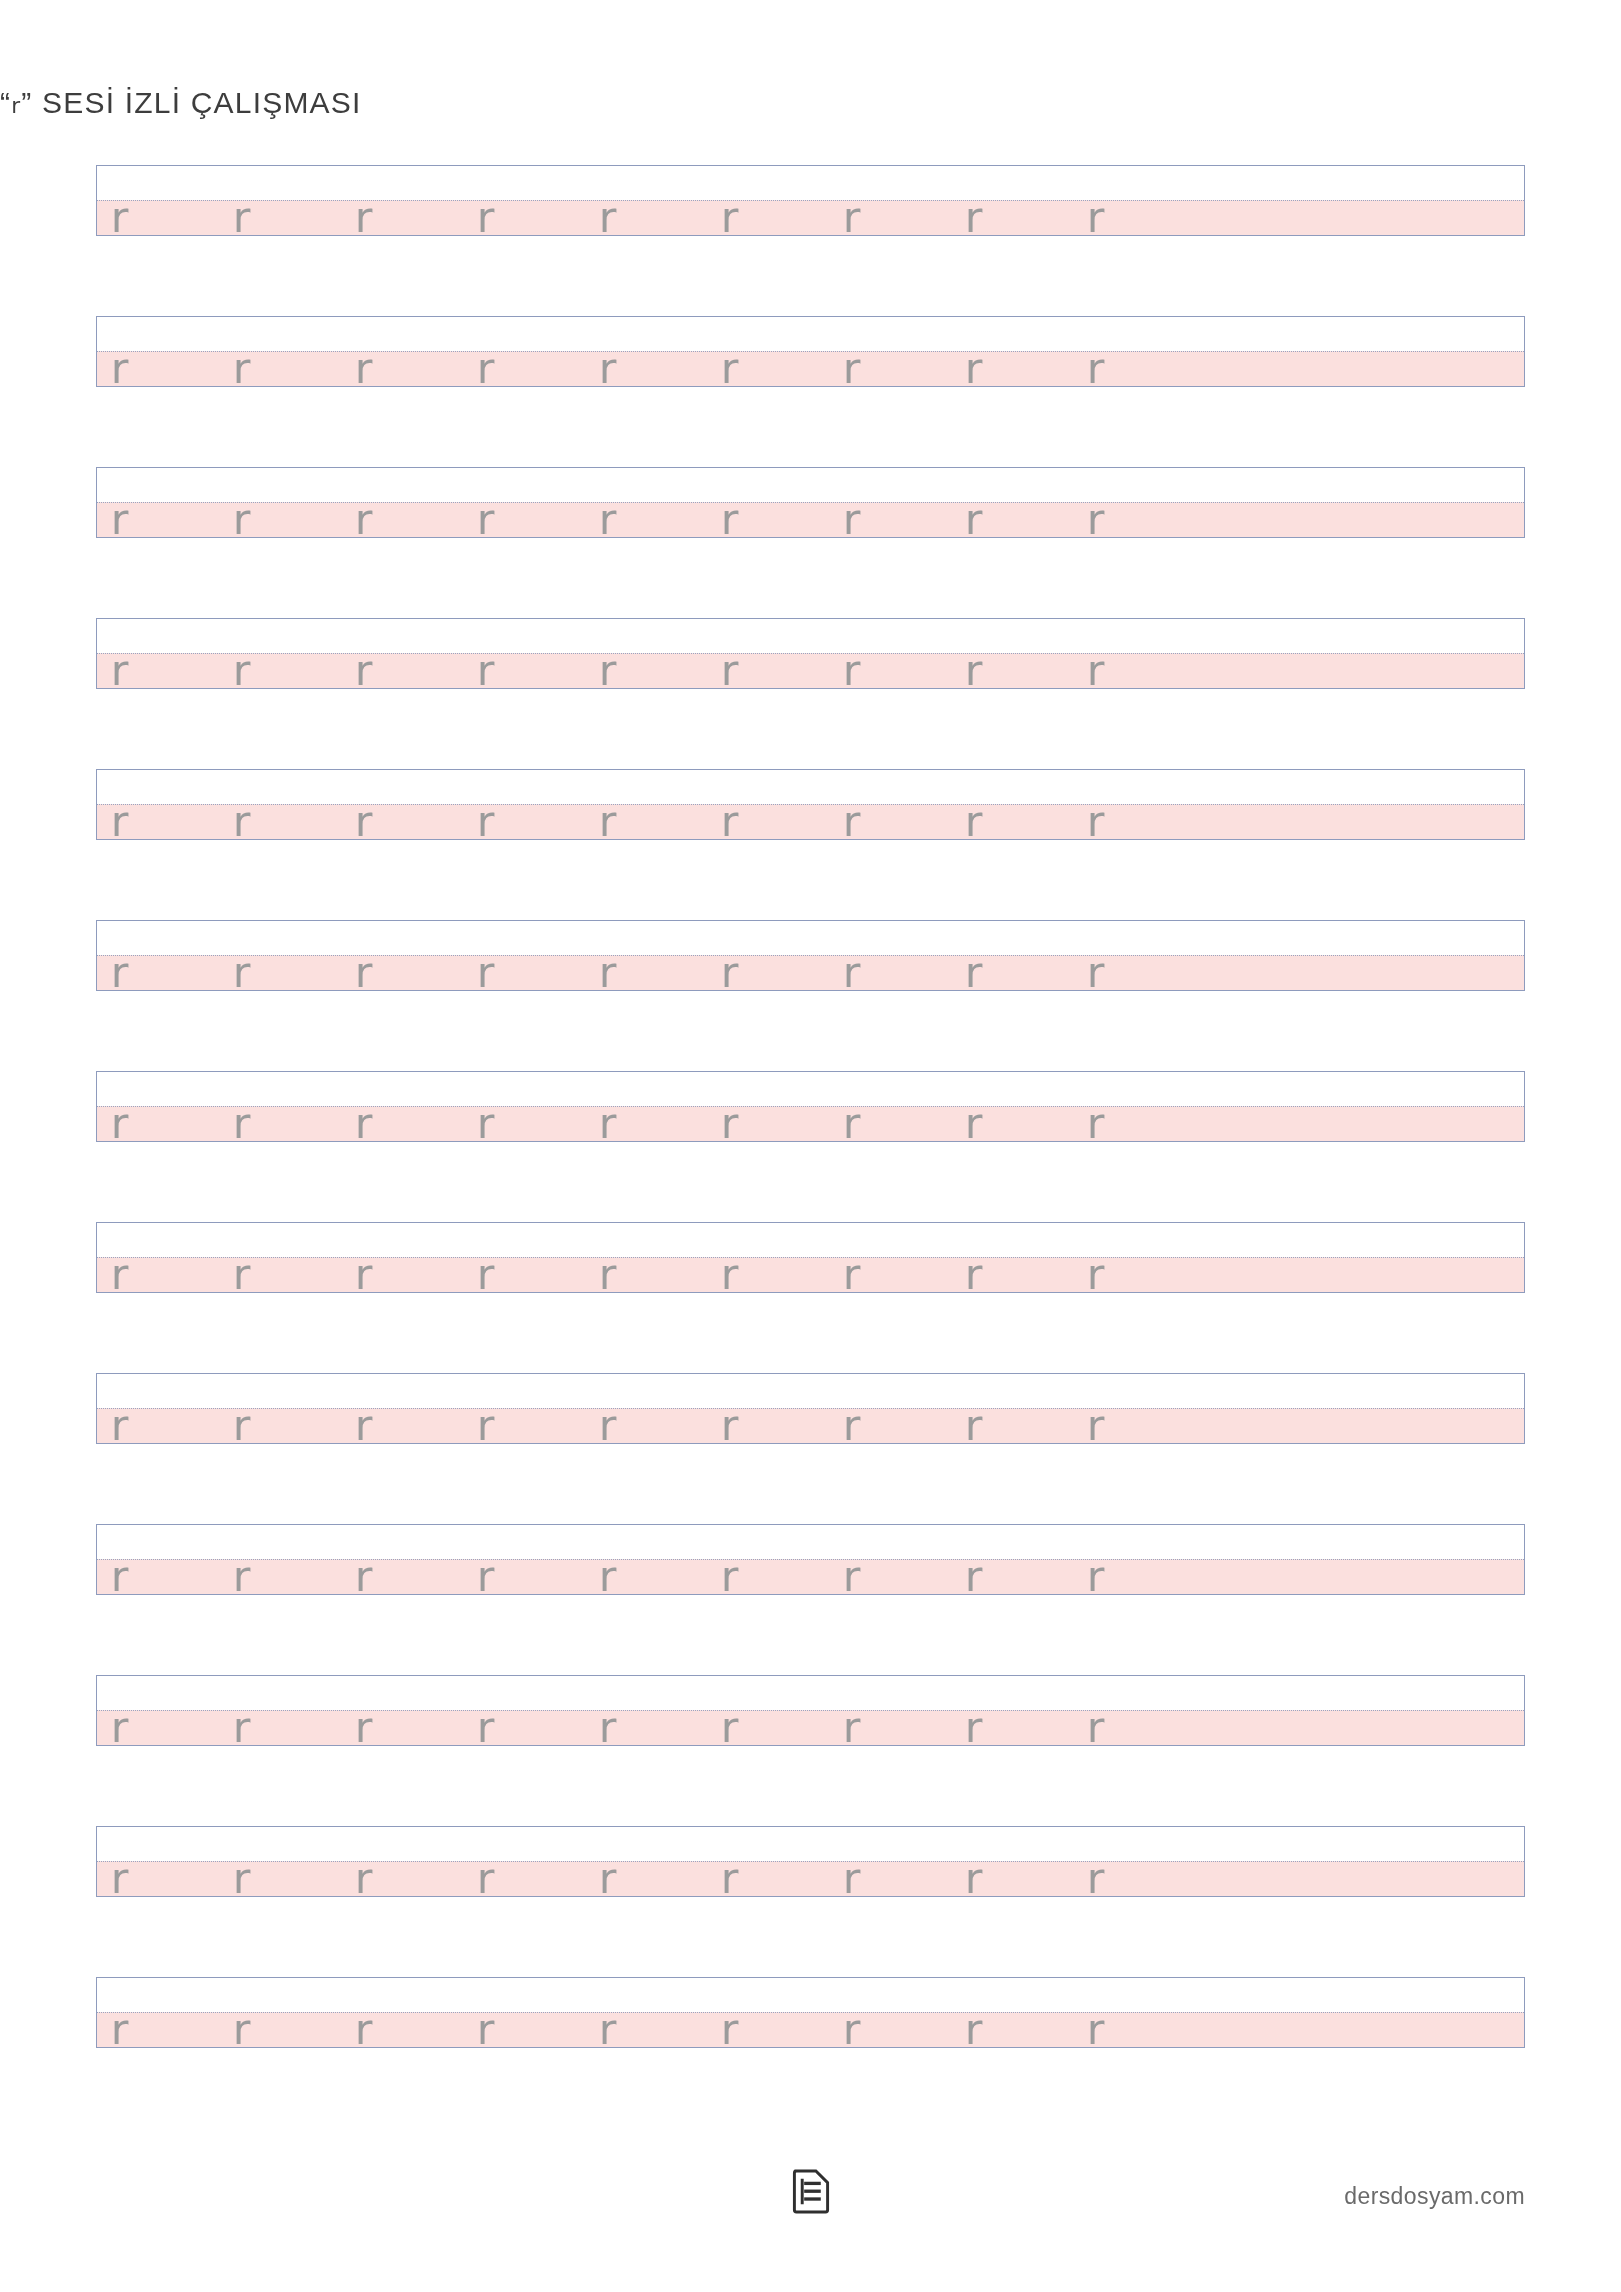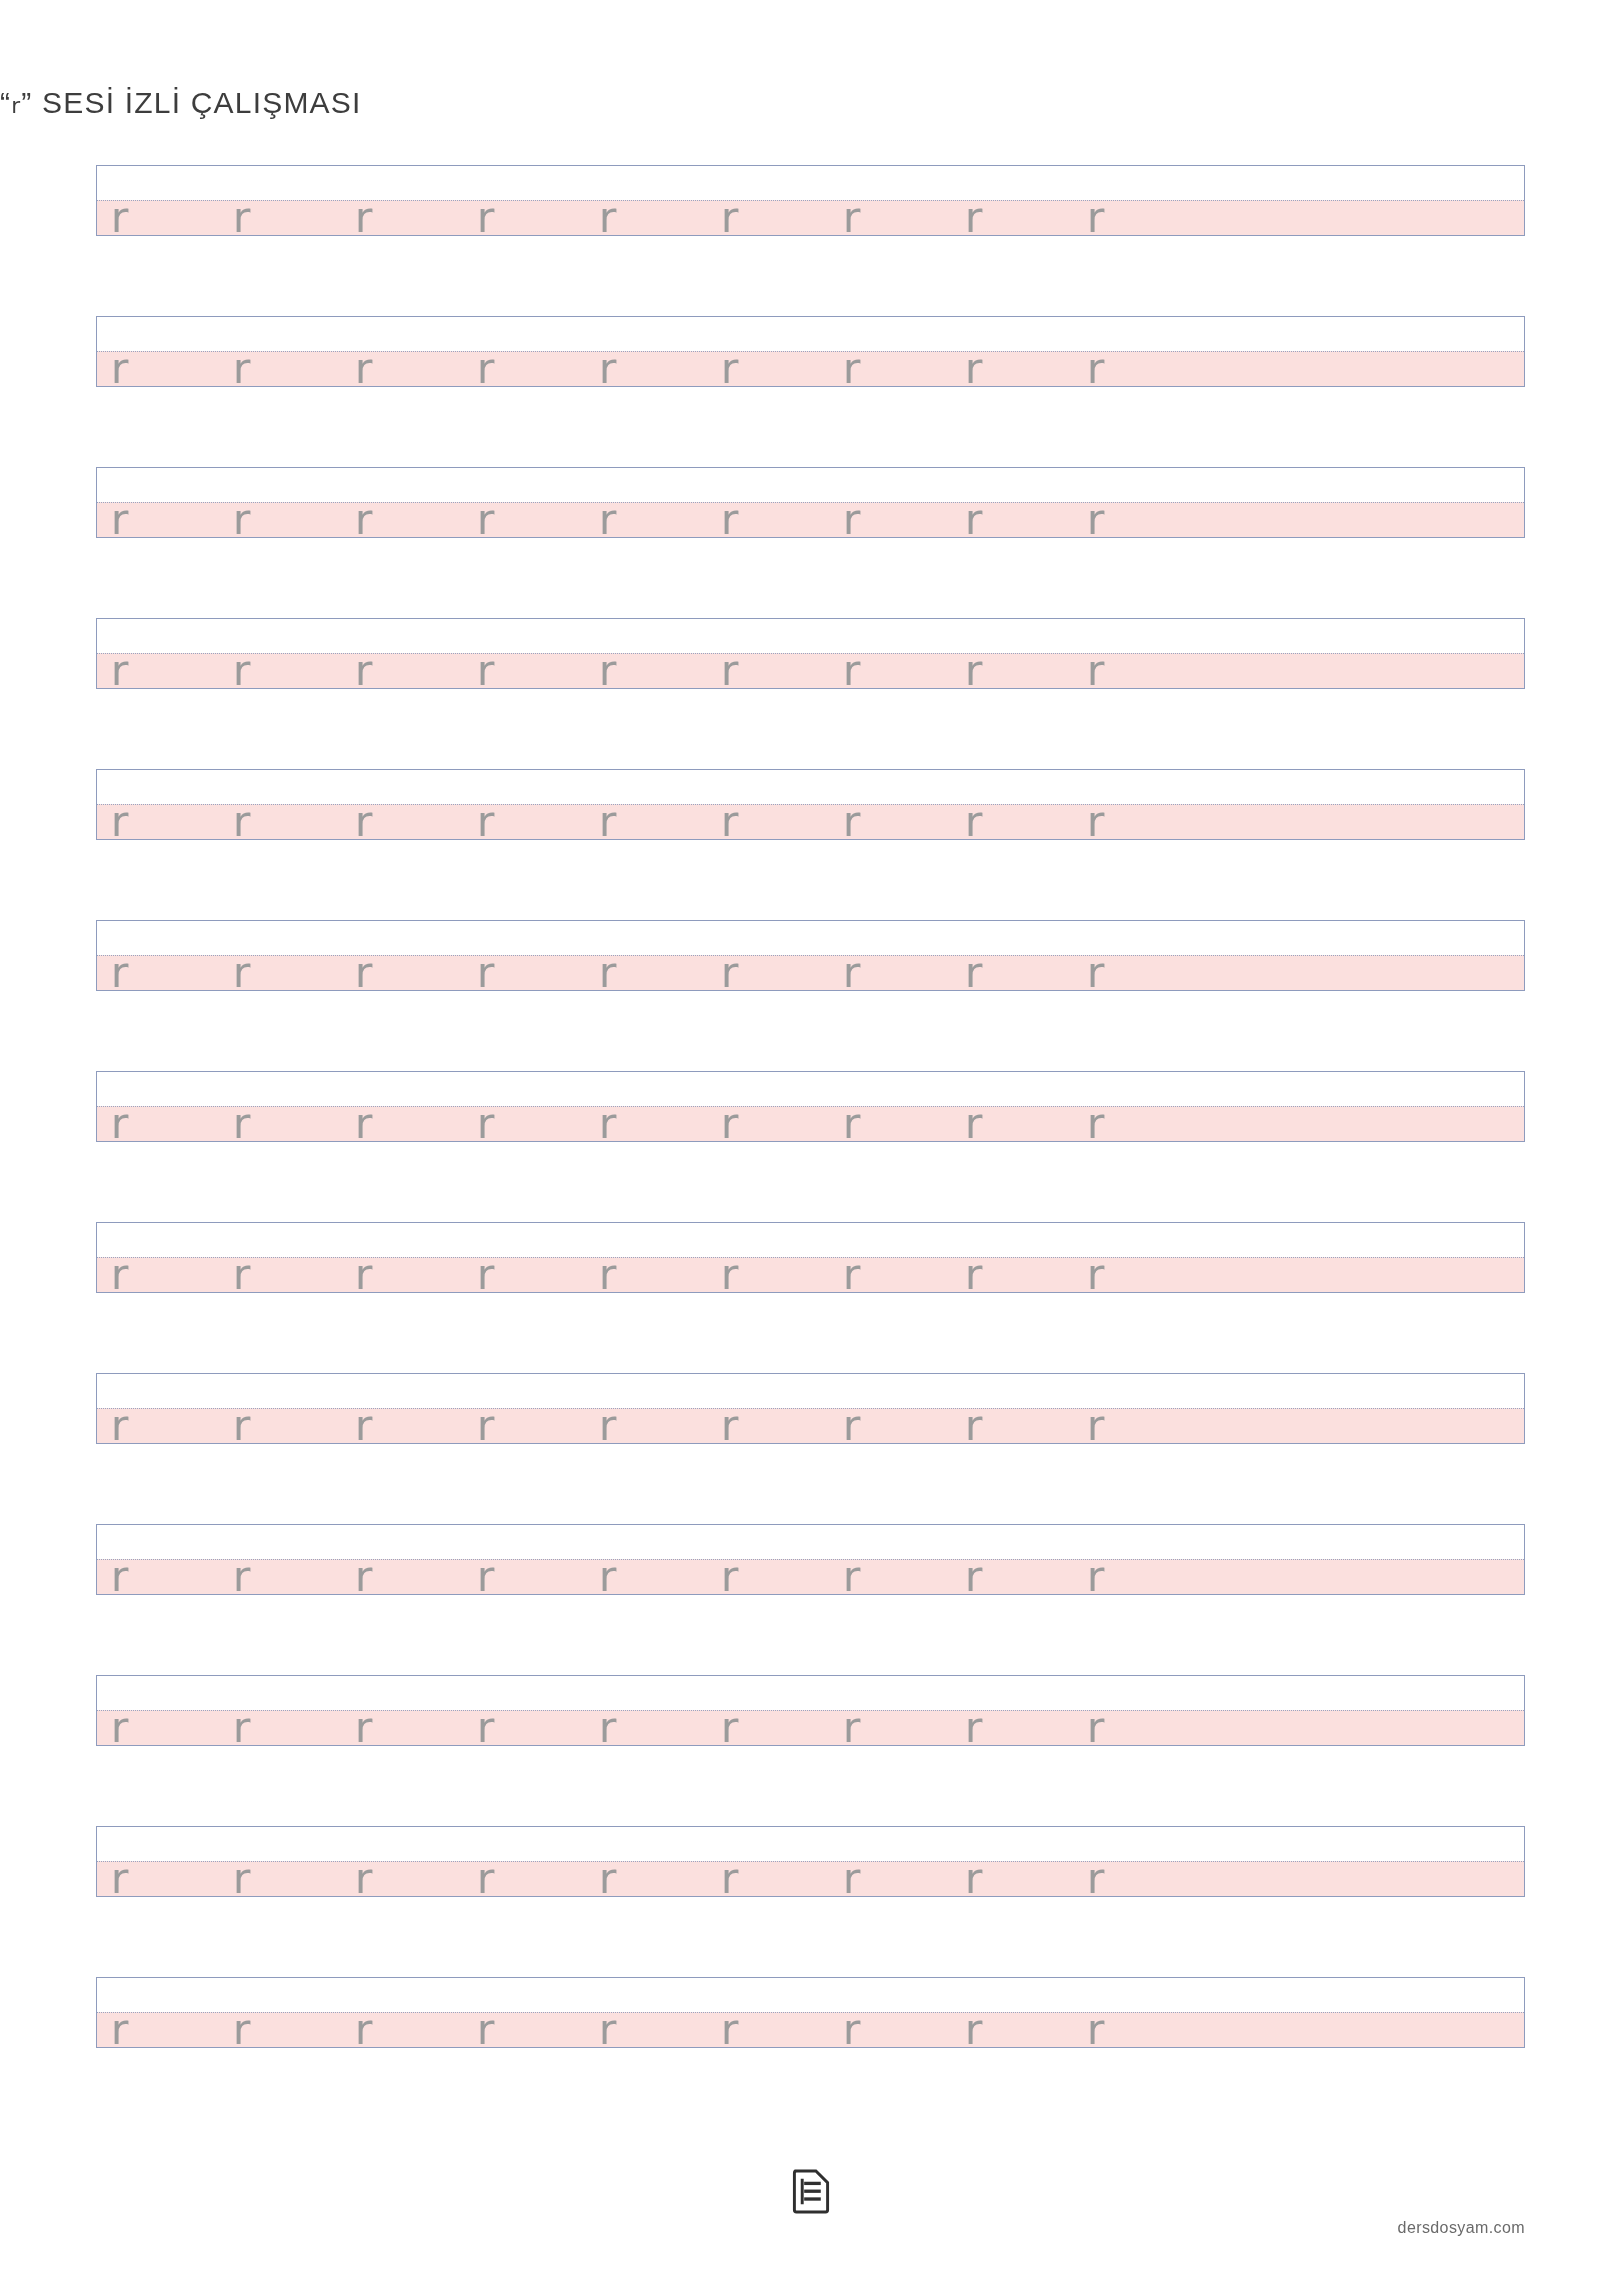--- a/index.html
+++ b/index.html
@@ -123,24 +123,23 @@
     top: 0;
     width: 41px;
     height: 45px;
   }
   .logo svg { display: block; }
 
   .site {
     position: absolute;
     right: 96px;
     top: 13.7px;
-    font-size: 16px;
+    font-size: 23px;
     color: #6a6a6a;
     letter-spacing: 0.4px;
-    margin-top: 36px;
   }
 </style>
 </head>
 <body>
 
 <div class="page">
 
   <div class="title-wrap">
     <div class="title">
       <span class="quoted">“</span><span class="letter-in-title">r</span><span class="quoted">” SESİ İZLİ ÇALIŞMASI</span>

